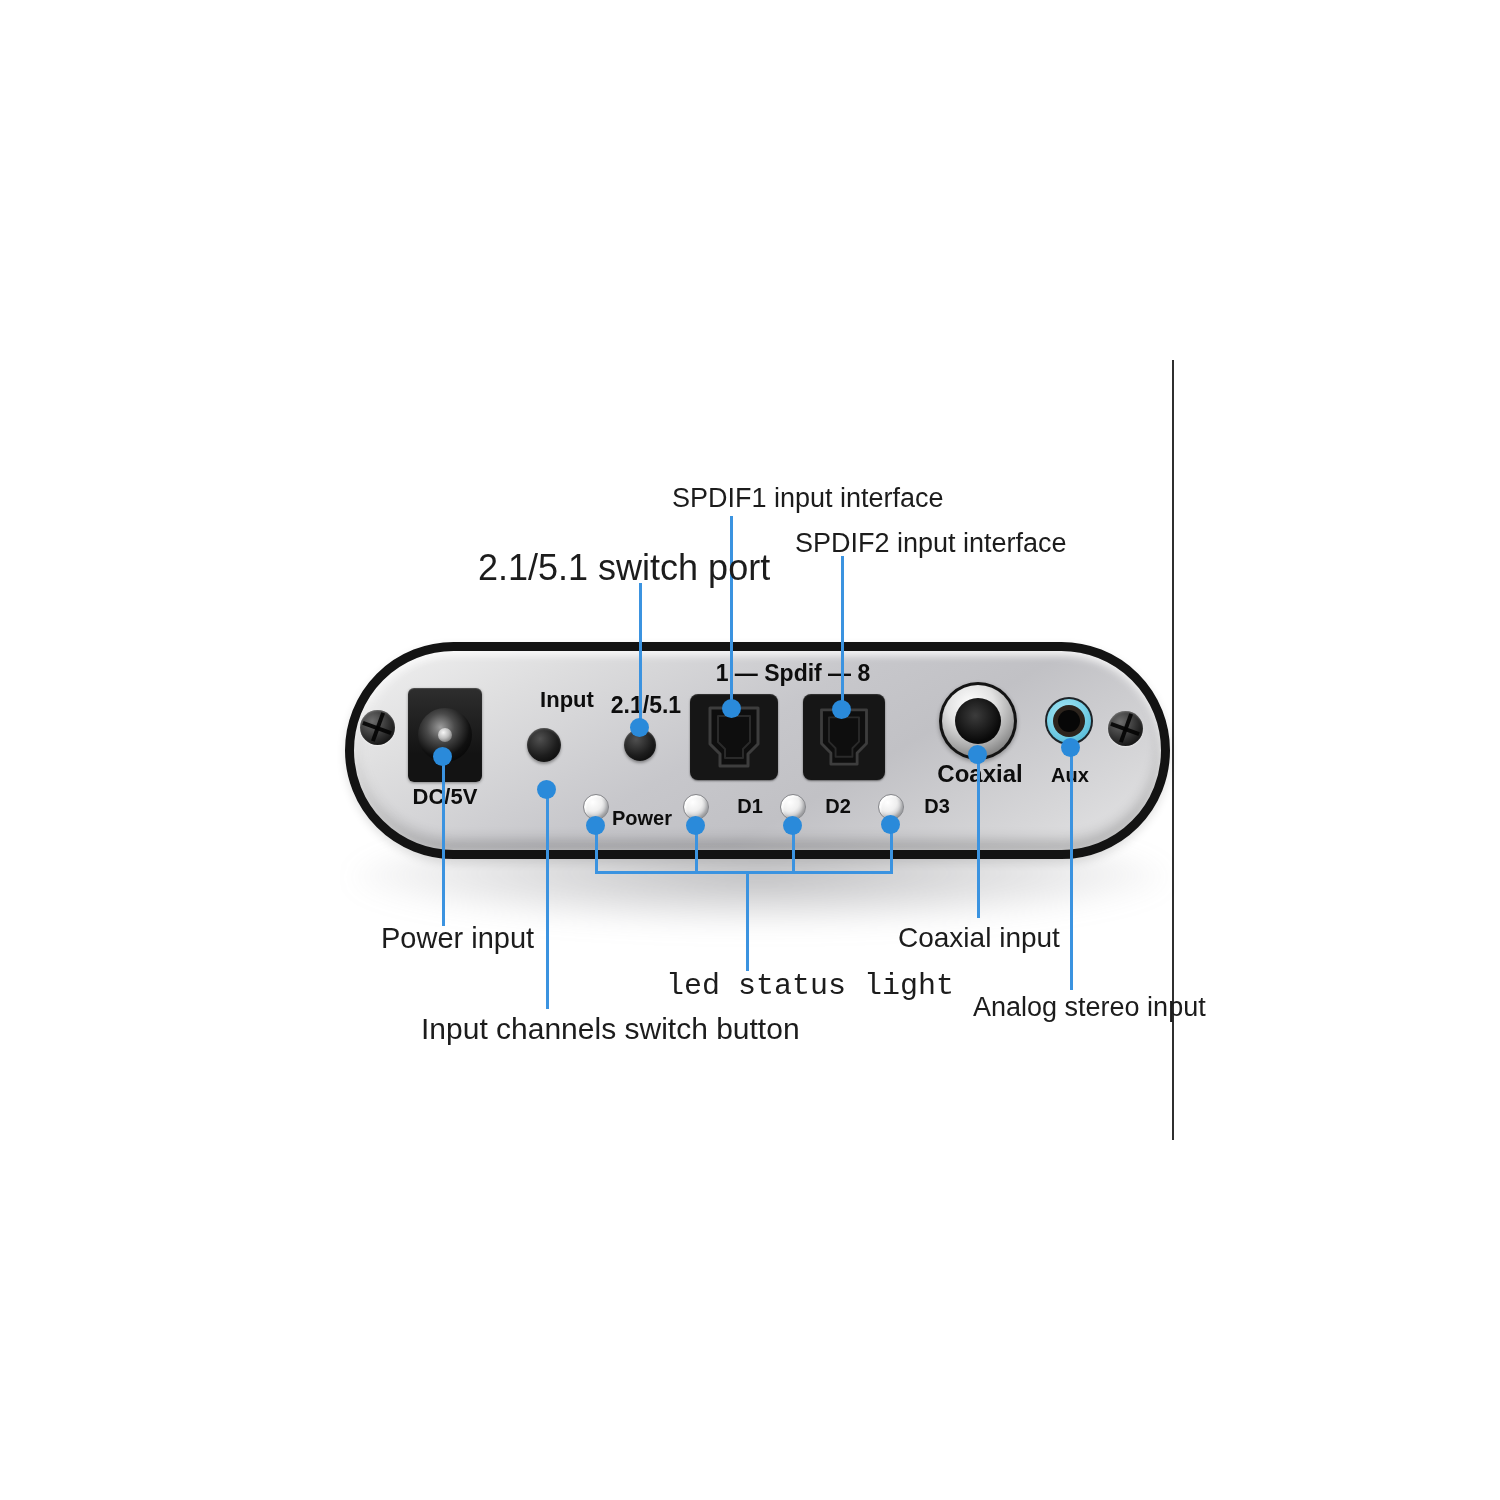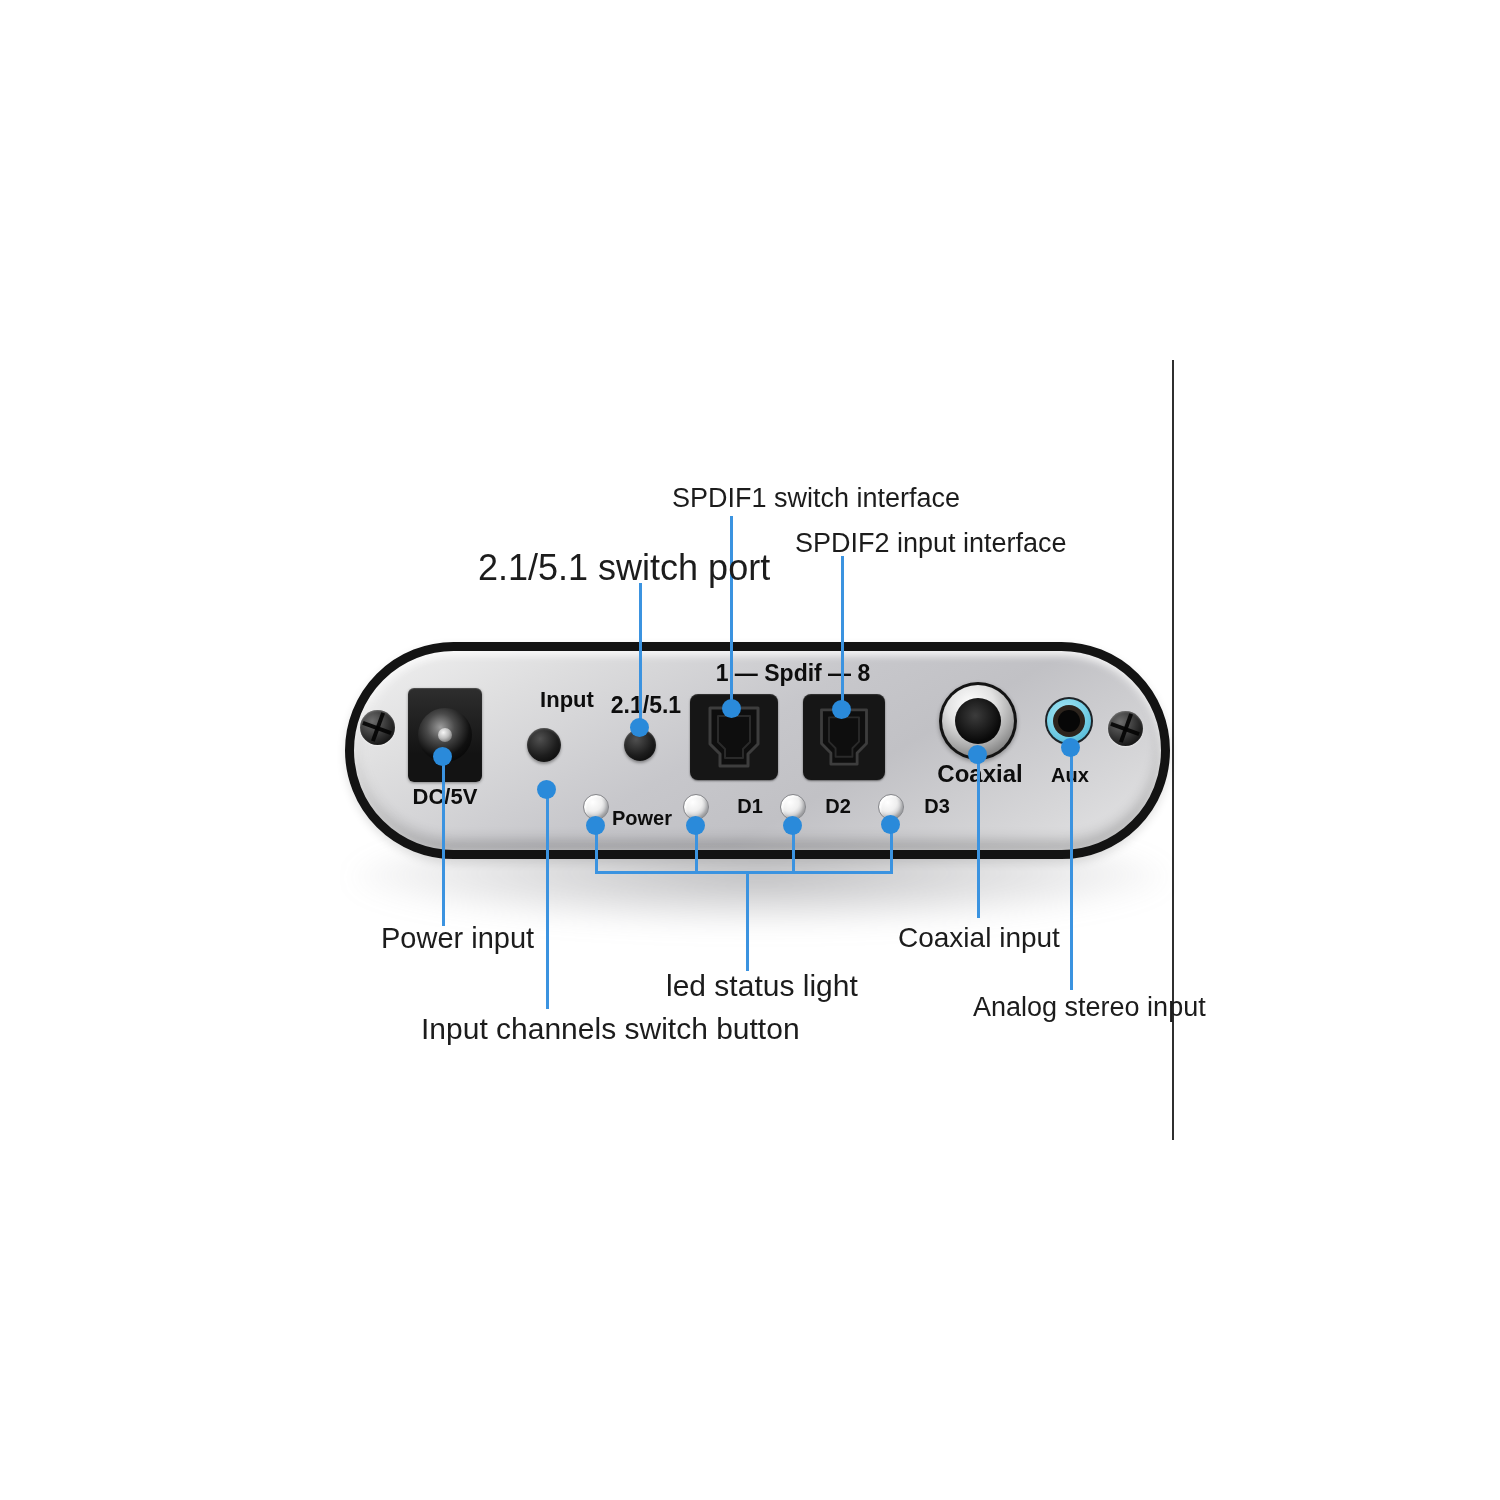--- a/index.html
+++ b/index.html
@@ -111,21 +111,21 @@
   .dot-d3{left:881px;top:815px;}     .dot-coax{left:968px;top:745px;}
   .dot-aux{left:1061px;top:738px;}
 
   
   .callout{color:#1c1c1c;white-space:nowrap;}
   .c-spdif1{left:672px;top:483px;font-size:27px;}
   .c-spdif2{left:795px;top:528px;font-size:27px;}
   .c-switch{left:478px;top:547px;font-size:36px;}
   .c-power{left:381px;top:922px;font-size:29px;}
   .c-coax{left:898px;top:922px;font-size:28px;}
-  .c-led{left:666px;top:969px;font-size:30px;}
+  .c-led{left:666px;top:969px;font-size:30px;font-family:Liberation Mono, monospace;}
   .c-input{left:421px;top:1012px;font-size:30px;}
   .c-analog{left:973px;top:992px;font-size:27px;text-align:right;}
 </style>
 </head>
 <body>
 
 <div class="page">
 
   <div class="scan-line"></div>
   <div class="device-shadow"></div>
@@ -203,21 +203,21 @@
   <div class="dot dot-switch"></div>
   <div class="dot dot-dc"></div>
   <div class="dot dot-input"></div>
   <div class="dot dot-power"></div>
   <div class="dot dot-d1"></div>
   <div class="dot dot-d2"></div>
   <div class="dot dot-d3"></div>
   <div class="dot dot-coax"></div>
   <div class="dot dot-aux"></div>
 
-  <div class="callout c-spdif1">SPDIF1 switch interface</div>
+  <div class="callout c-spdif1">SPDIF1 input interface</div>
   <div class="callout c-spdif2">SPDIF2 input interface</div>
   <div class="callout c-switch">2.1/5.1 switch port</div>
   <div class="callout c-power">Power input</div>
   <div class="callout c-coax">Coaxial input</div>
   <div class="callout c-led">led status light</div>
   <div class="callout c-input">Input channels switch button</div>
   <div class="callout c-analog">Analog stereo input</div>
 
 </div>
 

